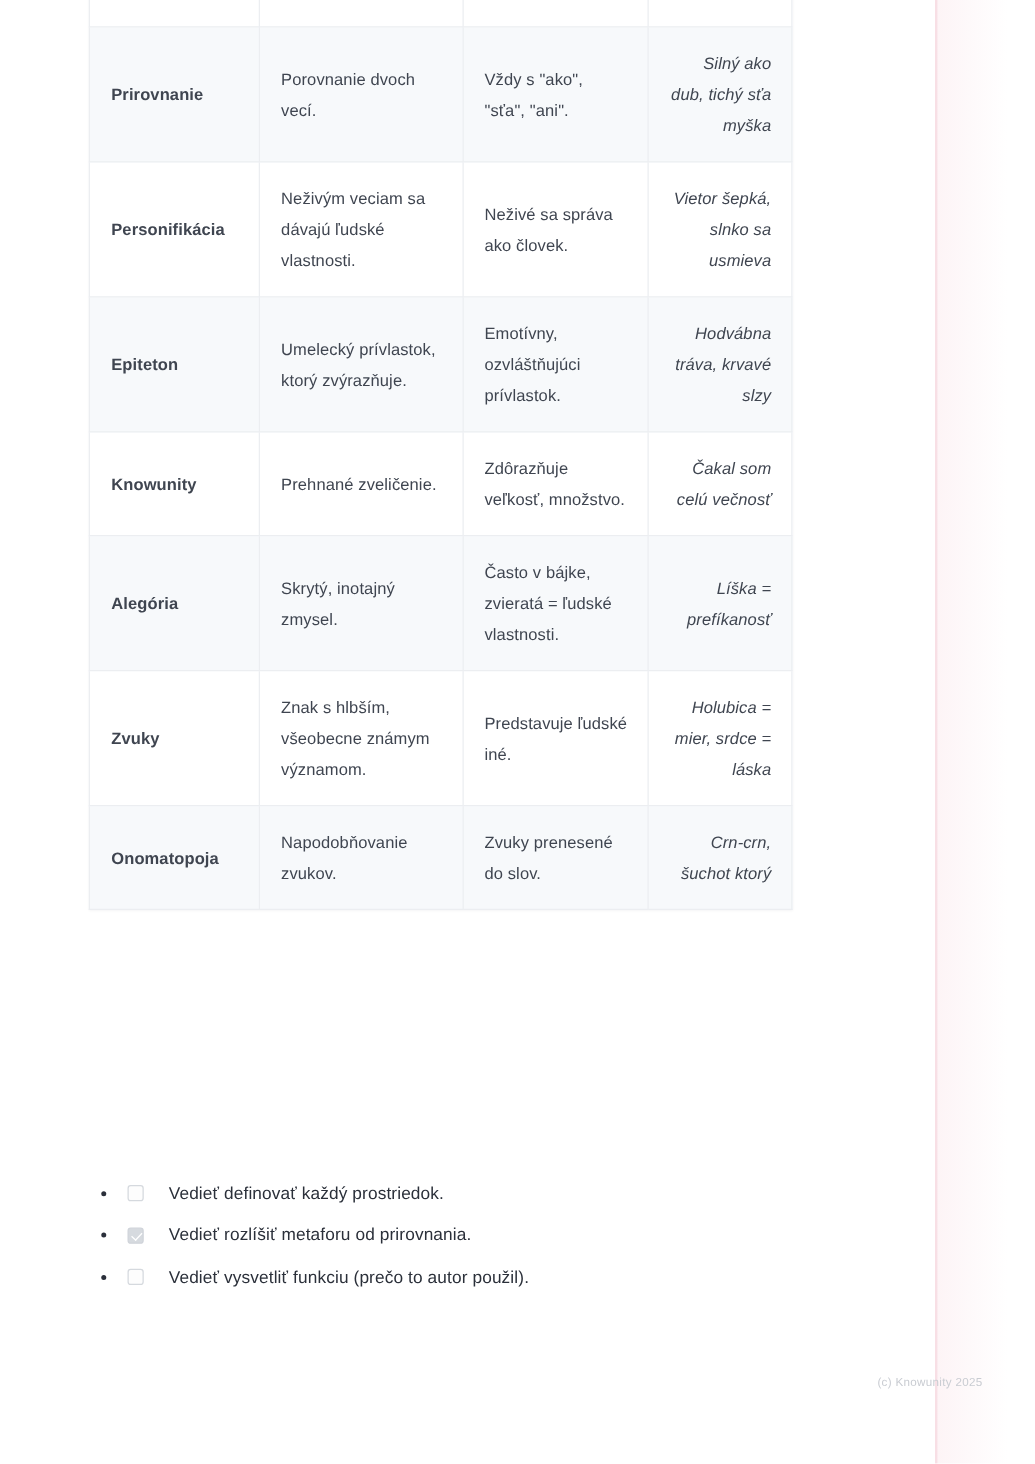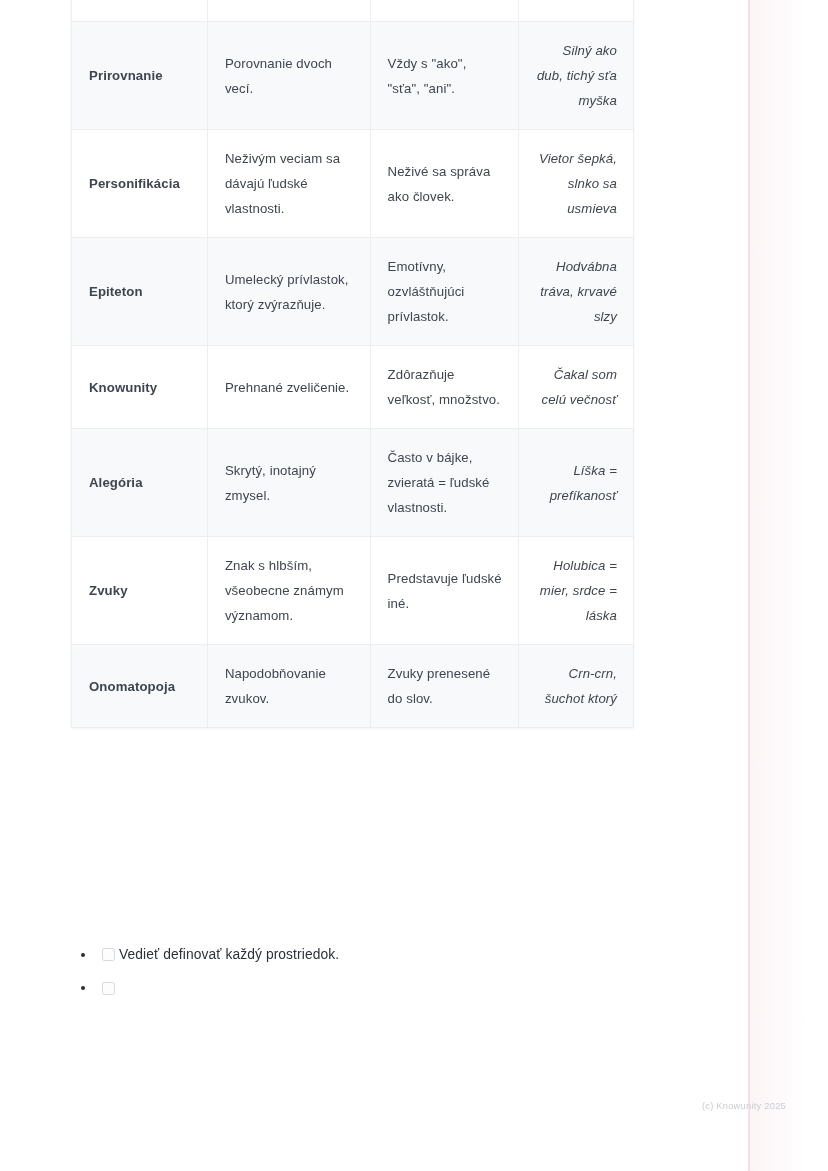--- a/index.html
+++ b/index.html
@@ -129,21 +129,21 @@
     position: absolute;
     left: 3.6px;
     top: 1.2px;
     width: 3.6px;
     height: 7px;
     border: solid #ffffff;
     border-width: 0 1.7px 1.7px 0;
     transform: rotate(43deg);
   }
   .cbx-label {
-    margin-left: 4px;
+    margin-left: 20px;
     font-size: 13.8px;
     color: #2b303a;
     line-height: 20px;
     letter-spacing: .1px;
   }
 
   
   #footer {
     position: absolute;
     right: 42px;
@@ -217,19 +217,25 @@
   </div>
 
   <ul id="checklist">
       <li>
         <span class="bullet"></span>
         <span class="cbx"></span>
         <span class="cbx-label">Vedieť definovať každý prostriedok.</span>
       </li>
       <li>
         <span class="bullet"></span>
+        <span class="cbx checked"></span>
+        <span class="cbx-label">Vedieť rozlíšiť metaforu od prirovnania.</span>
+      </li>
+      <li>
+        <span class="bullet"></span>
         <span class="cbx"></span>
+        <span class="cbx-label">Vedieť vysvetliť funkciu (prečo to autor použil).</span>
       </li>
     </ul>
 
   <div id="footer">(c) Knowunity 2025</div>
 
 </div>
 
 </body></html>

